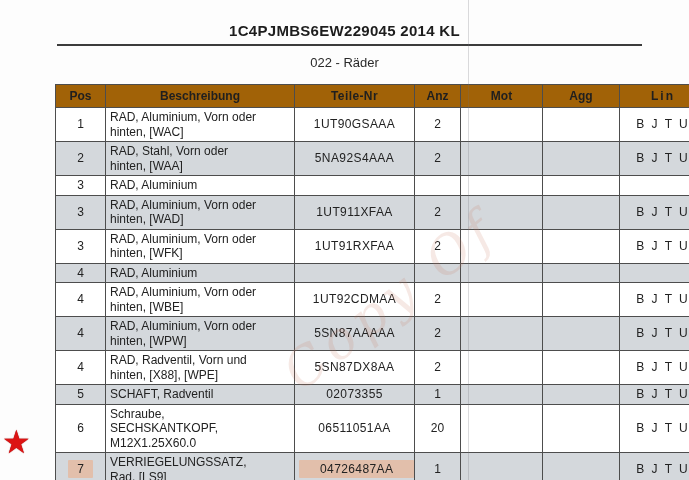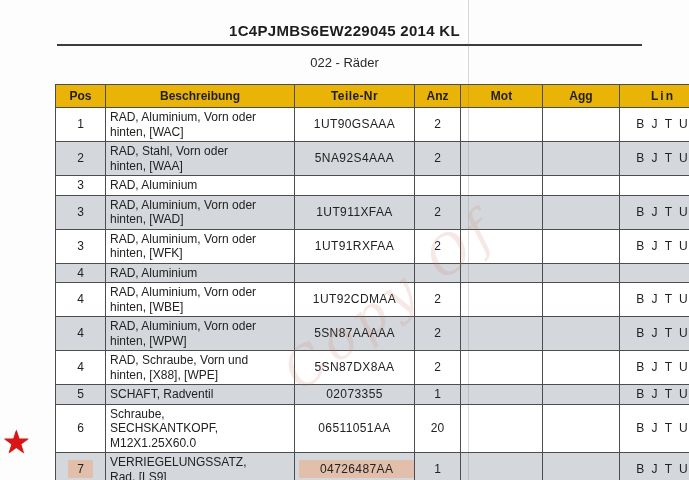--- a/index.html
+++ b/index.html
@@ -17,21 +17,21 @@
     font-size:13px;color:#2a2a2a;
   }
   table.parts{
     position:absolute;top:84px;left:55px;border-collapse:collapse;table-layout:fixed;
     width:590px;
   }
   table.parts th,table.parts td{
     border:1px solid #4d4d4d;font-size:12px;line-height:14.5px;padding:2px 4px;
     overflow:hidden;vertical-align:middle;background:#fff;
   }
-  table.parts th{background:#eab308;font-weight:bold;text-align:center;height:18px;color:#1f1f1f;}
+  table.parts th{background:#a16207;font-weight:bold;text-align:center;height:18px;color:#1f1f1f;}
   tr.shaded td{background:#d4d8dc;}
   .c-pos{width:41px;text-align:center;}
   .c-desc{width:180px;text-align:left;}
   .c-part{width:111px;text-align:center;letter-spacing:.4px;}
   .c-anz{width:37px;text-align:center;margin-top:12px;}
   .c-mot{width:73px;}
   .c-agg{width:68px;}
   .c-lin{width:78px;text-align:center;letter-spacing:2px;}
   .hl{background:#e2bfab;border-radius:1px;}
   span.hl-pos{padding:2px 9px;}
@@ -139,21 +139,21 @@
       <td class="c-pos"><span>4</span></td>
       <td class="c-desc"><span>RAD, Aluminium, Vorn oder</span><br><span>hinten, [WPW]</span></td>
       <td class="c-part"><span>5SN87AAAAA</span></td>
       <td class="c-anz"><span>2</span></td>
       <td class="c-mot"></td>
       <td class="c-agg"></td>
       <td class="c-lin"><span>B J T U</span></td>
     </tr>
         <tr>
       <td class="c-pos"><span>4</span></td>
-      <td class="c-desc"><span>RAD, Schraube, Vorn und</span><br><span>hinten, [X88], [WPE]</span></td>
+      <td class="c-desc"><span>RAD, Radventil, Vorn und</span><br><span>hinten, [X88], [WPE]</span></td>
       <td class="c-part"><span>5SN87DX8AA</span></td>
       <td class="c-anz"><span>2</span></td>
       <td class="c-mot"></td>
       <td class="c-agg"></td>
       <td class="c-lin"><span>B J T U</span></td>
     </tr>
         <tr class="shaded">
       <td class="c-pos"><span>5</span></td>
       <td class="c-desc"><span>SCHAFT, Radventil</span></td>
       <td class="c-part"><span>02073355</span></td>

